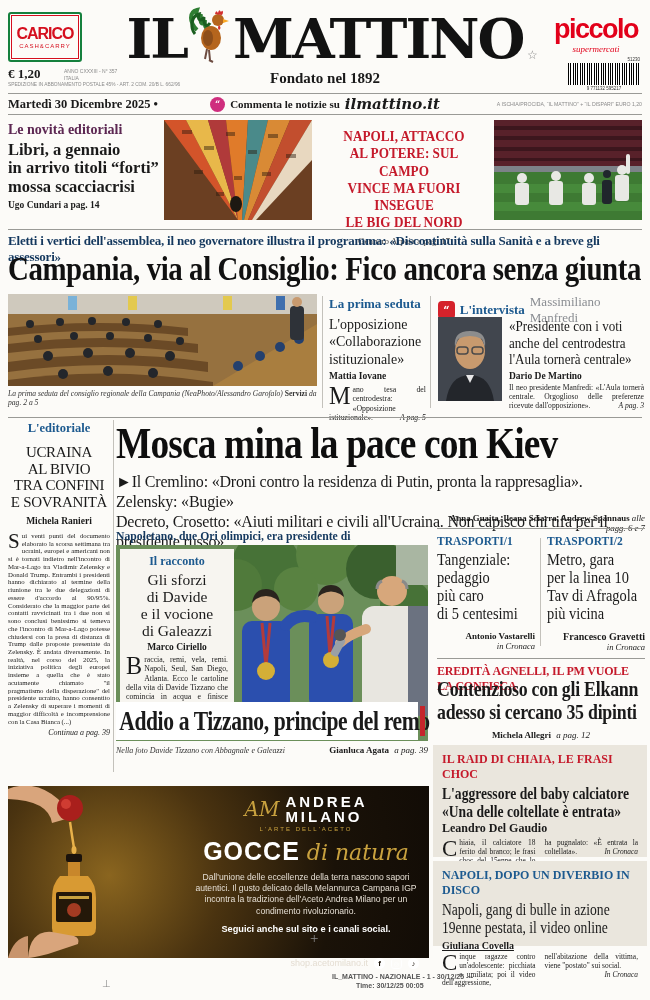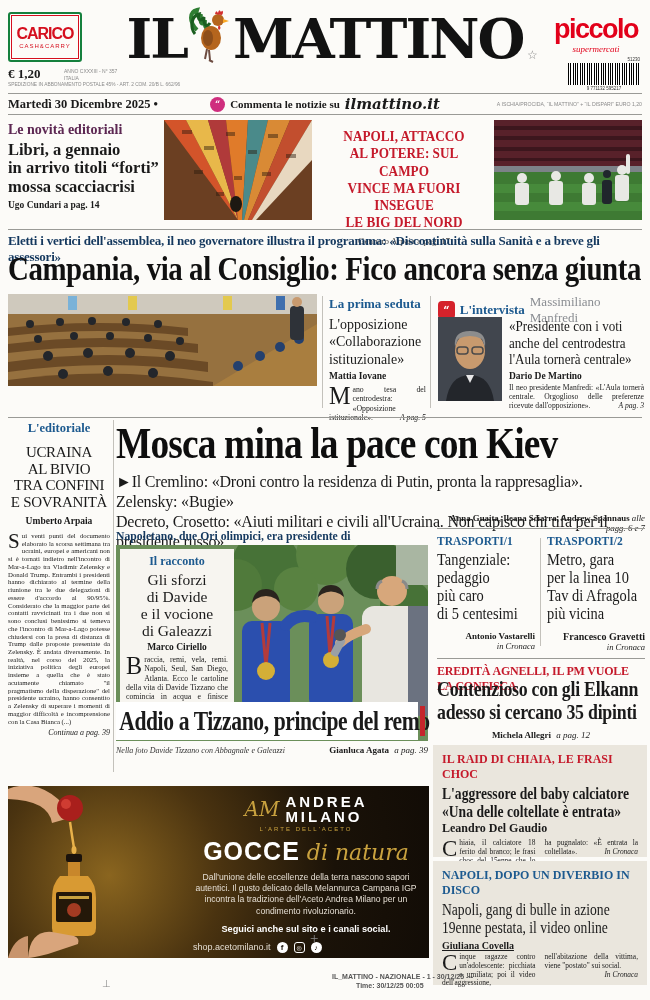--- a/index.html
+++ b/index.html
@@ -66,20 +66,21 @@
     <div class="sans b" style="color:#e2001a;font-size:27px;letter-spacing:-1.5px;line-height:1;">piccolo</div>
     <div class="i" style="color:#e2001a;font-size:9px;margin-top:1px;">supermercati</div>
   </div>
 
   <div class="abs b" style="left:8px;top:66px;font-size:13px;">€ 1,20</div>
   <div class="abs sans gray" style="left:64px;top:68px;font-size:5px;line-height:1.3;">
     <div>ANNO CXXXIII - N° 357</div>
     <div>ITALIA</div>
   </div>
   <div class="abs sans gray" style="left:8px;top:82px;font-size:4.8px;">SPEDIZIONE IN ABBONAMENTO POSTALE 45% - ART. 2 COM. 20/B L. 662/96</div>
+  <div class="abs b ctr" style="left:0;right:0;top:70px;font-size:15px;">Fondato nel 1892</div>
 
   <div class="abs sans rt" style="right:10px;top:57px;width:72px;font-size:4.5px;color:#333;">51230</div>
   <div class="abs barcode" style="right:10px;top:63px;width:72px;height:22px;"></div>
   <div class="abs sans ctr" style="right:10px;top:86px;width:72px;font-size:4.5px;color:#333;">9 771132 595217</div>
 
   <div class="rule" style="left:8px;right:8px;top:93px;"></div>
 
   <div class="abs b" style="left:8px;top:97px;font-size:12.5px;">Martedì 30 Dicembre 2025 •</div>
   <div class="abs" style="left:0;right:0;top:95px;display:flex;justify-content:center;align-items:center;gap:5px;">
     <span class="bubble" style="width:15px;height:15px;background:#cf2e7e;font-size:9px;">“</span>
@@ -207,20 +208,25 @@
         <circle cx="230" cy="72" r="5"></circle>
         <circle cx="252" cy="62" r="5"></circle>
         <circle cx="272" cy="53" r="5"></circle>
         <circle cx="291" cy="45" r="5"></circle>
       </g>
     <g>
         <rect x="282" y="12" width="14" height="34" rx="4" fill="#2e3238"></rect>
         <circle cx="289" cy="8" r="5" fill="#c89a6e"></circle>
       </g>
   </svg>
+  <div class="abs" style="left:8px;top:389px;width:309px;font-size:7.6px;color:#333;">
+    <span class="i">La prima seduta del consiglio regionale della Campania (NeaPhoto/Alessandro Garofalo)</span>
+    <span class="b">Servizi</span>
+    <span class="i">da pag. 2 a 5</span>
+  </div>
 
   <div class="vrule" style="left:322px;top:296px;height:112px;"></div>
 
   <div class="abs" style="left:329px;top:296px;width:97px;">
     <div class="k-blue" style="font-size:13px;">La prima seduta</div>
     <div class="pre cx90" style="font-size:15.5px;line-height:1.12;margin-top:3px;width:110px;">L'opposizione
 «Collaborazione
 istituzionale»</div>
     <div class="b" style="font-size:9.5px;margin-top:4px;">Mattia Iovane</div>
     <div class="just" style="font-size:7.8px;line-height:1.2;margin-top:4px;">
@@ -258,21 +264,21 @@
   </div>
 
   <div class="rule" style="left:8px;right:8px;top:417px;"></div>
 
   <div class="abs" style="left:8px;top:421px;width:102px;">
     <div class="k-blue ctr" style="font-size:12.5px;">L'editoriale</div>
     <div class="pre ctr" style="font-size:15px;line-height:1.1;margin-top:8px;letter-spacing:-0.3px;">UCRAINA
 AL BIVIO
 TRA CONFINI
 E SOVRANITÀ</div>
-    <div class="b ctr" style="font-size:9.5px;margin-top:6px;">Umberto Arpaia</div>
+    <div class="b ctr" style="font-size:9.5px;margin-top:6px;">Michela Ranieri</div>
     <div class="just" style="font-size:6.8px;line-height:1.14;margin-top:6px;">
       <span class="dropcap">S</span><span>ui venti punti del documento elaborato la scorsa settimana tra ucraini, europei e americani non si è tornati indietro nell'incontro di Mar-a-Lago tra Vladimir Zelensky e Donald Trump. Entrambi i presidenti hanno dichiarato al termine della riunione tra le due delegazioni di essere d'accordo al 90/95%. Considerato che la maggior parte dei contatti ravvicinati tra i due non si sono conclusi benissimo si temeva che l'incontro di Mar-a-Lago potesse chiudersi con la presa di distanza di Trump dalle proposte presentate da Zelensky. È andata diversamente. In realtà, nel corso del 2025, la iniziativa politica degli europei insieme a quella che è stato acutamente chiamato "il pragmatismo della disperazione" del presidente ucraino, hanno consentito a Zelensky di superare i momenti di maggior difficoltà e incomprensione con la Casa Bianca (...)</span>
     </div>
     <div class="i rt" style="font-size:8px;margin-top:3px;">Continua a pag. 39</div>
   </div>
   <div class="vrule" style="left:113px;top:420px;height:352px;"></div>
 
   <div class="abs b cx85" style="left:116px;top:418px;width:640px;font-size:44px;letter-spacing:-1px;color:#0e0e0e;">Mosca mina la pace con Kiev</div>
   <div class="abs pre" style="left:116px;top:472px;width:530px;font-size:16px;line-height:1.25;letter-spacing:-0.2px;">►Il Cremlino: «Droni contro la residenza di Putin, pronta la rappresaglia». Zelensky: «Bugie»
 Decreto, Crosetto: «Aiuti militari e civili all'Ucraina. Non capisco chi tifa per il presidente russo»</div>
@@ -384,21 +390,21 @@
     <div class="k-red" style="font-size:12px;">IL RAID DI CHIAIA, LE FRASI CHOC</div>
     <div class="pre b cx85" style="font-size:16px;line-height:1.12;margin-top:3px;width:232px;">L'aggressore del baby calciatore
 «Una delle coltellate è entrata»</div>
     <div class="b" style="font-size:12px;">Leandro Del Gaudio</div>
     <div class="two-col just" style="font-size:7.4px;line-height:1.2;margin-top:3px;">
       <span class="dropcap">C</span><span>hiaia, il calciatore 18 ferito dal branco; le frasi choc del 15enne che lo ha pugnalato: «È entrata la coltellata».</span>
       <span class="i" style="float:right;">In Cronaca</span>
     </div>
   </div>
 
-  <div class="graybox" style="left:433px;top:861px;width:214px;height:124px;">
+  <div class="graybox" style="left:433px;top:861px;width:214px;height:85px;">
     <div class="k-blue" style="font-size:12px;">NAPOLI, DOPO UN DIVERBIO IN DISCO</div>
     <div class="pre b cx85" style="font-size:16px;line-height:1.12;margin-top:3px;width:232px;font-weight:normal;">Napoli, gang di bulle in azione
 19enne pestata, il video online</div>
     <div class="b" style="font-size:10px;margin-top:3px;text-decoration:underline;">Giuliana Covella</div>
     <div class="two-col just" style="font-size:7.4px;line-height:1.2;margin-top:2px;">
       <span class="dropcap">C</span><span>inque ragazze contro un'adolescente: picchiata e umiliata; poi il video dell'aggressione, nell'abitazione della vittima, viene "postato" sui social.</span>
       <span class="i" style="float:right;">In Cronaca</span>
     </div>
   </div>
 
@@ -427,21 +433,21 @@
           <div class="b" style="font-size:15px;letter-spacing:3px;">MILANO</div>
         </span>
       </div>
       <div style="font-size:6px;letter-spacing:2px;color:#c9a23f;margin-top:2px;">L'ARTE DELL'ACETO</div>
       <div style="margin-top:5px;display:flex;align-items:baseline;justify-content:center;gap:7px;">
         <span class="b" style="font-size:25px;letter-spacing:1px;">GOCCE</span>
         <span style="font-family:'DejaVu Serif',serif;font-style:italic;font-size:22px;color:#c9a23f;">di natura</span>
       </div>
       <div class="just" style="font-size:8.6px;line-height:1.3;color:#e4ddd2;margin-top:6px;text-align:center;">Dall'unione delle eccellenze della terra nascono sapori autentici. Il gusto delicato della Melannurca Campana IGP incontra la tradizione dell'Aceto Andrea Milano per un condimento rivoluzionario.</div>
       <div class="b" style="font-size:9.2px;margin-top:7px;">Seguici anche sul sito e i canali social.</div>
-      <div style="margin-top:8px;display:flex;align-items:center;justify-content:flex-start;gap:6px;">
+      <div style="margin-top:24px;display:flex;align-items:center;justify-content:flex-end;gap:6px;">
         <span style="font-size:9px;color:#e4ddd2;">shop.acetomilano.it</span>
         <span style="width:11px;height:11px;border-radius:50%;background:#fff;color:#1a1208;font-size:8px;font-weight:bold;display:inline-flex;align-items:center;justify-content:center;">f</span>
         <span style="width:11px;height:11px;border-radius:3px;border:1.3px solid #fff;box-sizing:border-box;display:inline-flex;align-items:center;justify-content:center;font-size:6px;">◎</span>
         <span style="width:11px;height:11px;border-radius:50%;background:#fff;color:#1a1208;font-size:7px;display:inline-flex;align-items:center;justify-content:center;">♪</span>
       </div>
     </div>
   </div>
 
   <div class="abs gray" style="left:310px;top:930px;font-size:15px;font-weight:300;">+</div>
   <div class="abs gray" style="left:102px;top:978px;font-size:10px;">⊥</div>

